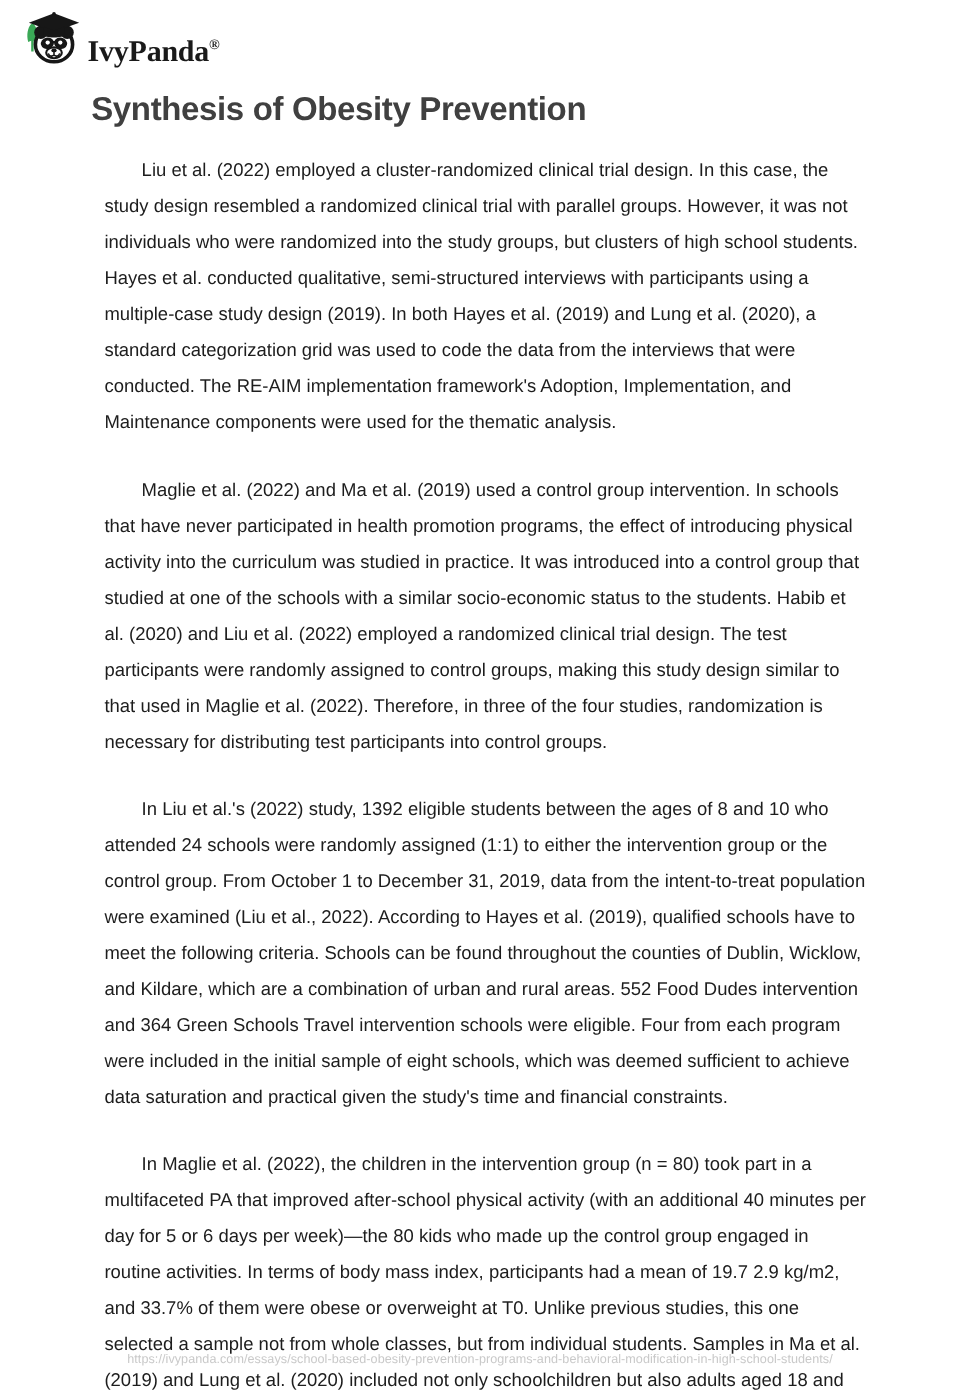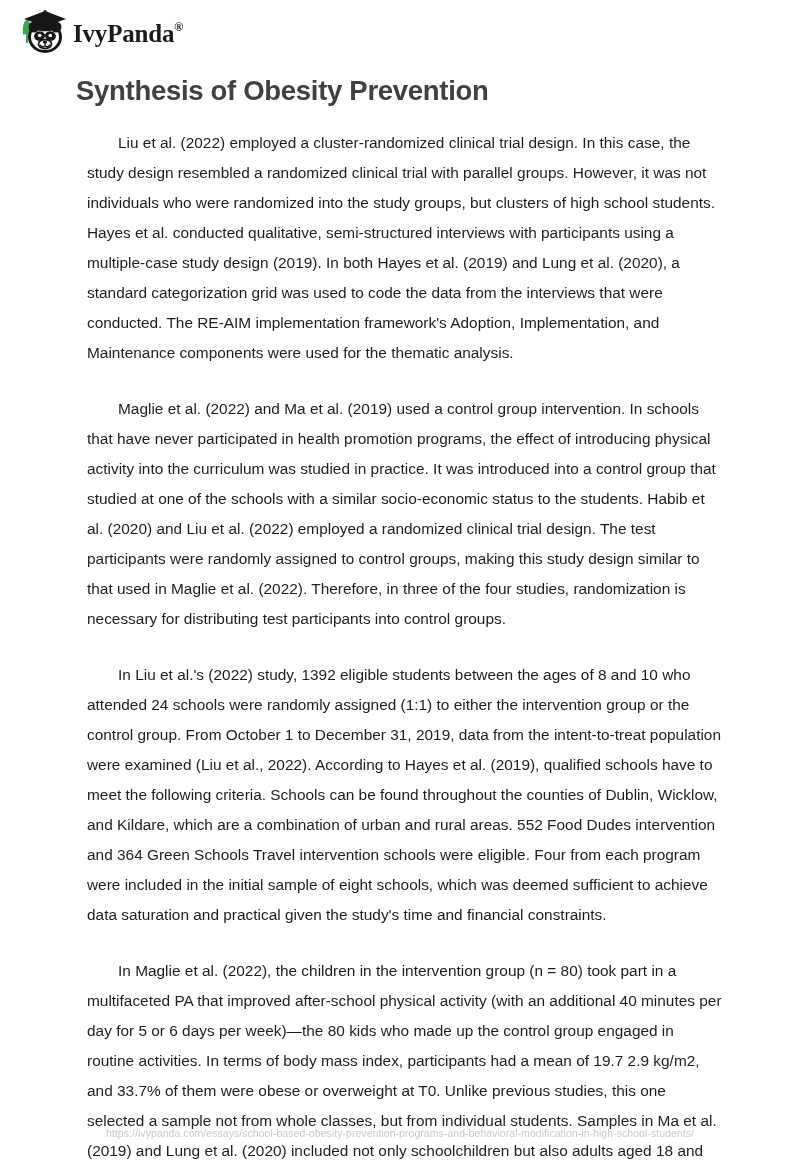--- a/index.html
+++ b/index.html
@@ -26,21 +26,21 @@
     height: 58px;
     display: flex;
     align-items: flex-start;
   }
 
   .brand {
     position: absolute;
     left: 16px;
     top: 8px;
     display: flex;
-    align-items: center;
+    align-items: flex-end;
     height: 46px;
   }
 
   .brand-logo {
     width: 52px;
     height: 46px;
     display: block;
     flex: 0 0 auto;
   }
 

